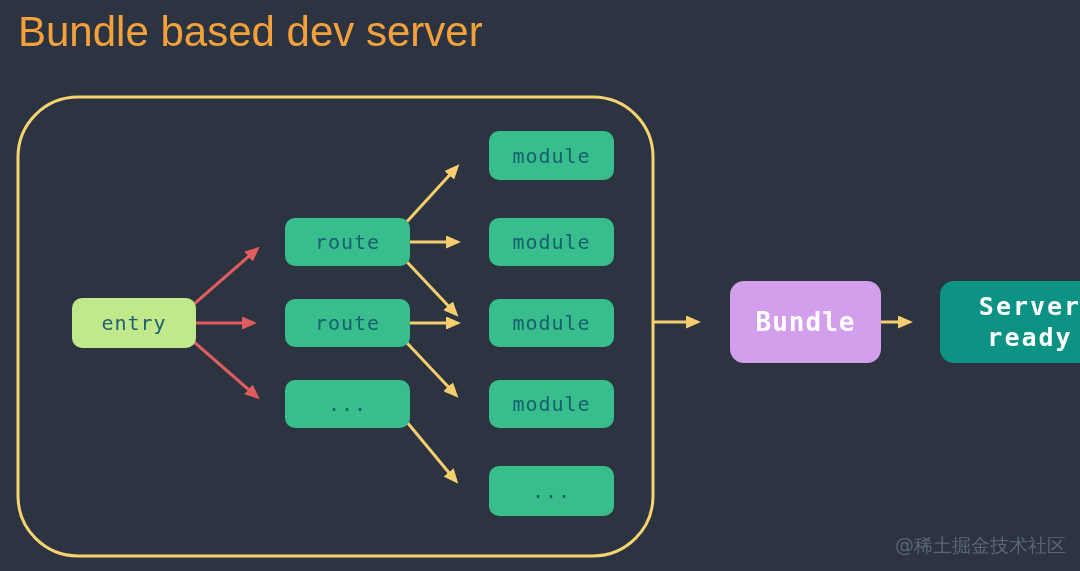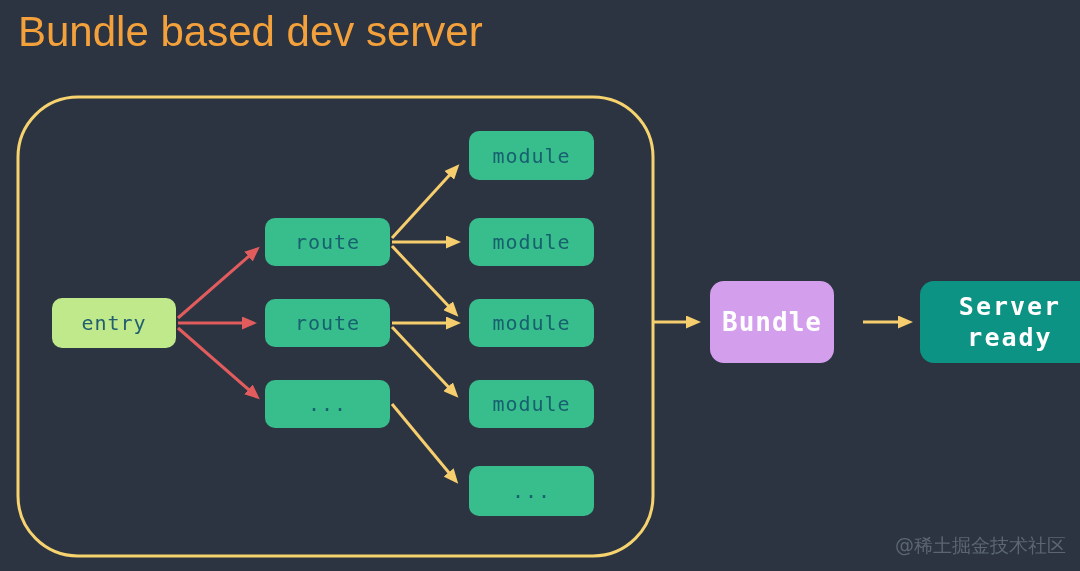--- a/index.html
+++ b/index.html
@@ -20,21 +20,21 @@
   }
   svg.arrows{position:absolute;left:0;top:0;}
   .container-outline{fill:none;stroke:var(--container-border);stroke-width:3;}
   .red-line{stroke:var(--red-arrow);stroke-width:3;}
   .yellow-line{stroke:var(--yellow-arrow);stroke-width:3;}
   .red-head{fill:var(--red-arrow);}
   .yellow-head{fill:var(--yellow-arrow);}
   .node{
     position:absolute;display:flex;align-items:center;justify-content:center;
     border-radius:10px;font-size:20px;letter-spacing:1px;
-    background:var(--node-bg);color:var(--node-text);
+    background:var(--node-bg);color:var(--node-text);margin-left:20px;
   }
   .node.entry{background:var(--entry-bg);color:var(--entry-text);}
   .node.big{border-radius:14px;font-weight:bold;}
   .node.bundle{background:var(--bundle-bg);color:var(--bundle-text);font-size:26px;}
   .node.server{
     background:var(--server-bg);color:var(--server-text);font-size:25px;
     white-space:pre-line;text-align:center;line-height:1.25;letter-spacing:2px;
   }
   .watermark{
     position:absolute;right:14px;bottom:12px;color:var(--watermark);
@@ -80,18 +80,18 @@
   <div class="node" style="left:265px;top:218px;width:125px;height:48px;">route</div>
   <div class="node" style="left:265px;top:299px;width:125px;height:48px;">route</div>
   <div class="node" style="left:265px;top:380px;width:125px;height:48px;">...</div>
 
   <div class="node" style="left:469px;top:131px;width:125px;height:49px;">module</div>
   <div class="node" style="left:469px;top:218px;width:125px;height:48px;">module</div>
   <div class="node" style="left:469px;top:299px;width:125px;height:48px;">module</div>
   <div class="node" style="left:469px;top:380px;width:125px;height:48px;">module</div>
   <div class="node" style="left:469px;top:466px;width:125px;height:50px;">...</div>
 
-  <div class="node big bundle" style="left:710px;top:281px;width:124px;height:82px;">Bundle</div>
+  <div class="node big bundle" style="left:710px;top:281px;width:151px;height:82px;">Bundle</div>
   <div class="node big server" style="left:920px;top:281px;width:180px;height:82px;">Server
 ready</div>
 
   <div class="watermark">@稀土掘金技术社区</div>
 </div>
 
 </body></html>

